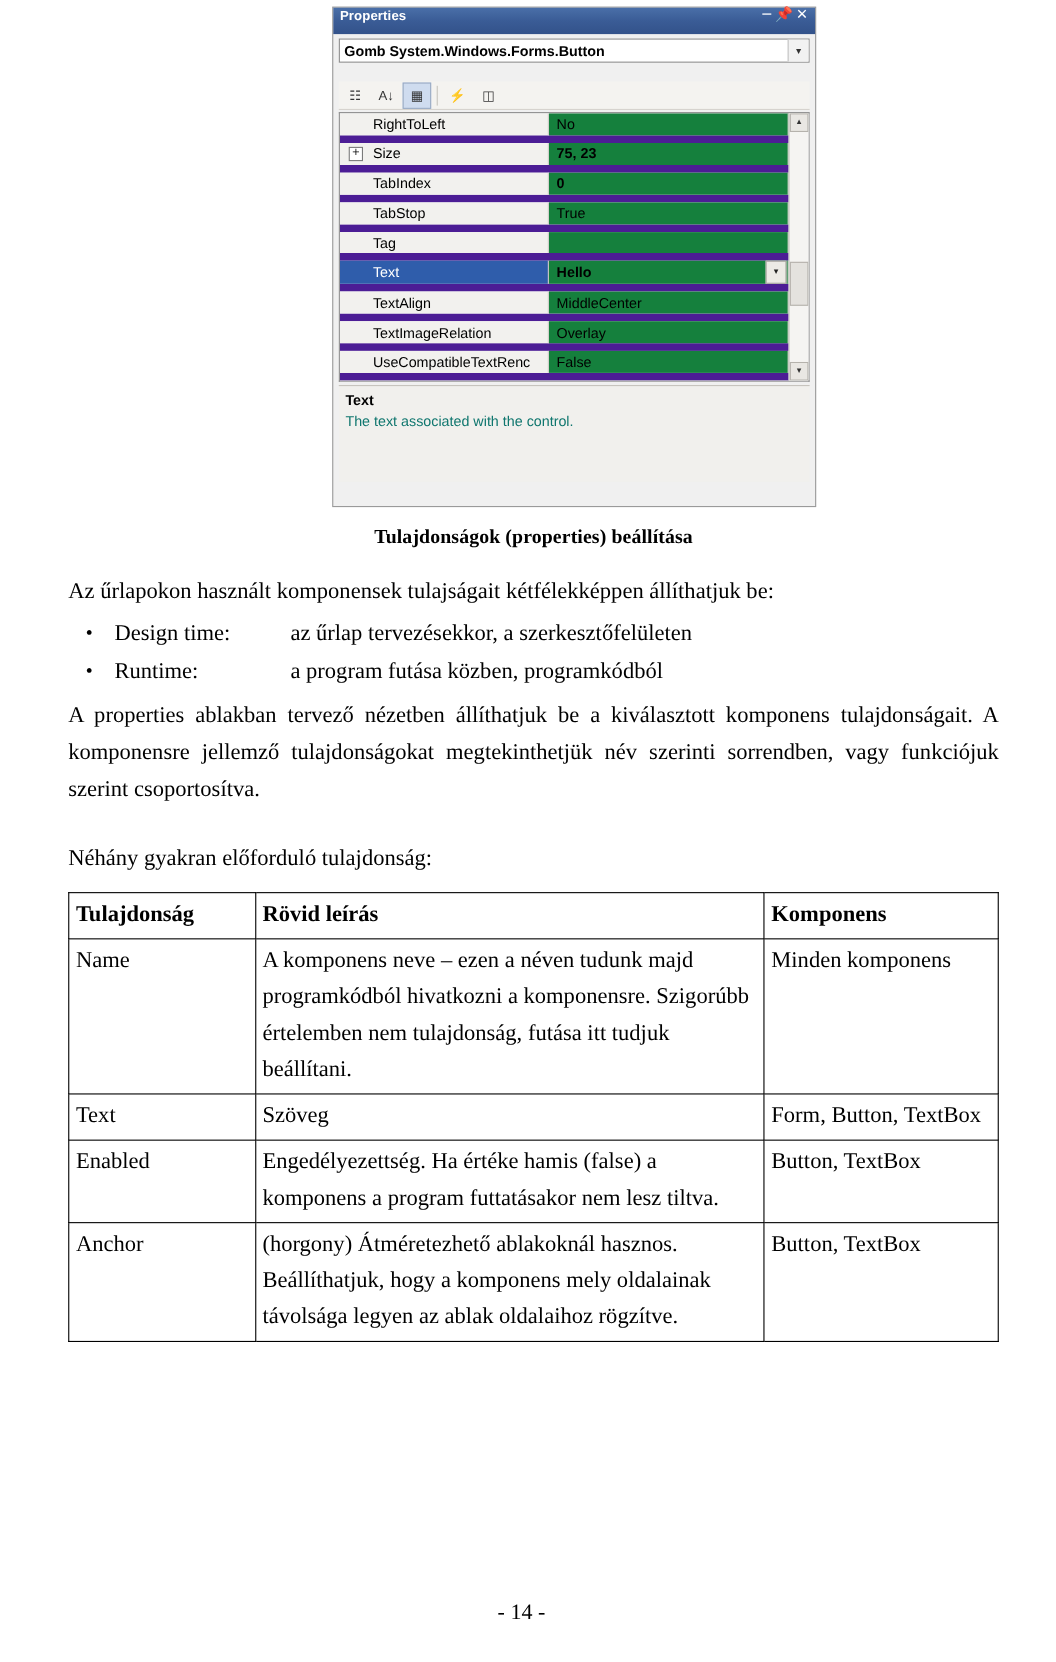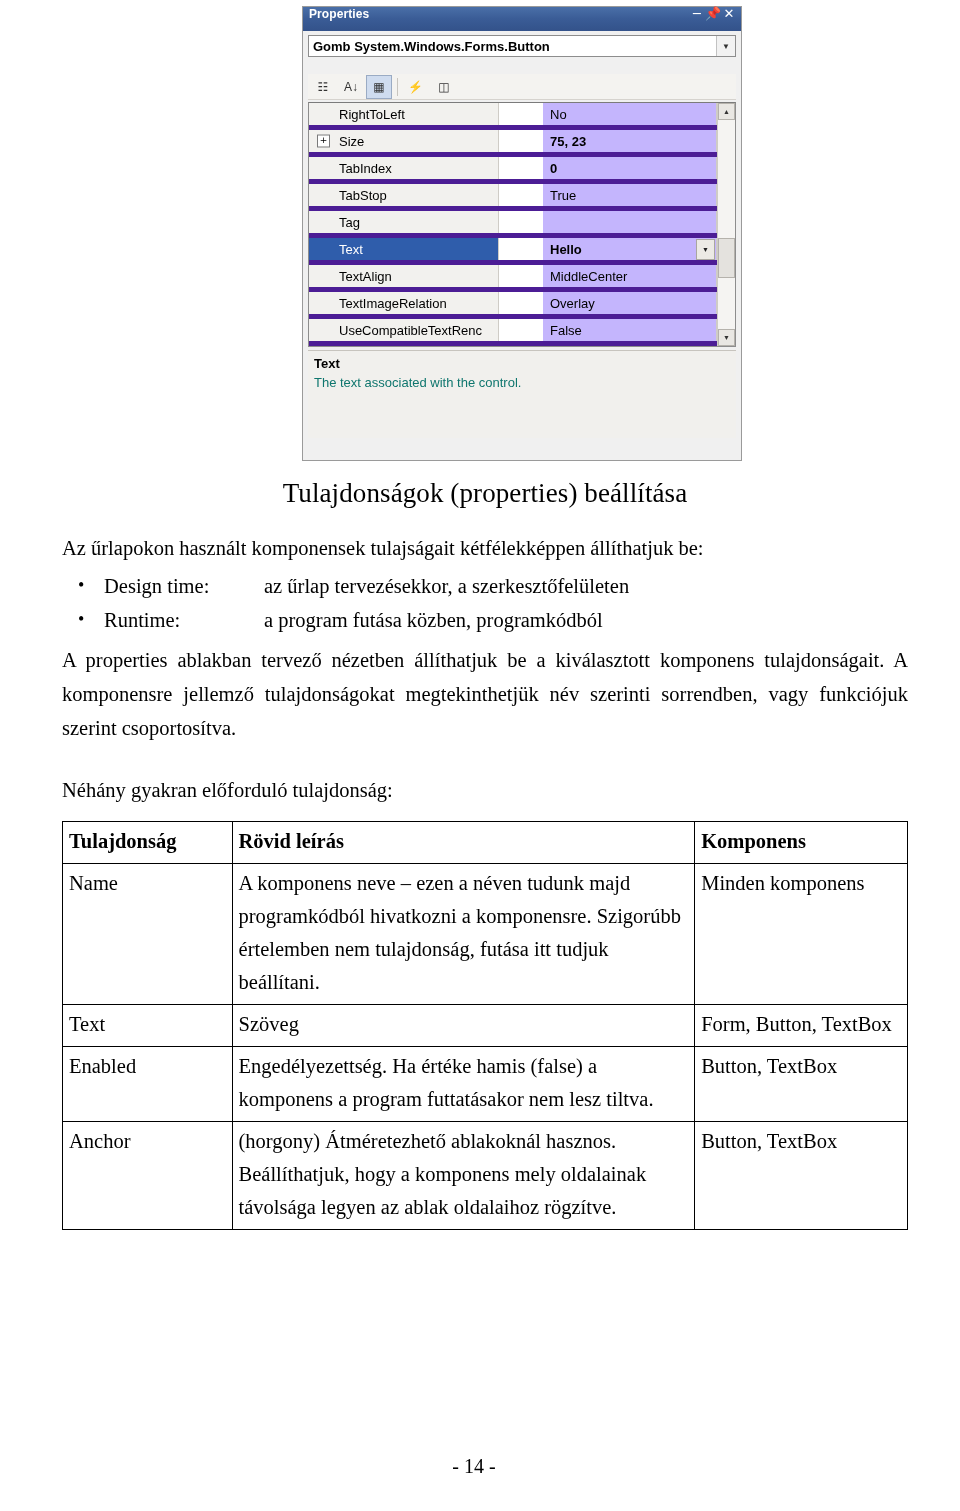--- a/index.html
+++ b/index.html
@@ -122,21 +122,21 @@
   }
   .grid-rows {
     flex: 1;
     display: flex;
     flex-direction: column;
   }
   .prow {
     height: 27px;
     display: flex;
     align-items: stretch;
-    border-bottom: 5px solid #4c1d95;
+    border-bottom: 7px solid #4c1d95;
     font-size: 13px;
   }
   .pname {
     width: 190px;
     background: #f2f1ee;
     border-right: 1px solid #cfccc6;
     display: flex;
     align-items: center;
     padding-left: 30px;
     box-sizing: border-box;
@@ -144,24 +144,23 @@
     position: relative;
     white-space: nowrap;
     overflow: hidden;
   }
   .pval {
     flex: 1;
     display: flex;
     align-items: center;
     padding-left: 7px;
     box-sizing: border-box;
-    background: #c4b5fd;
+    background: #15803d;
     border-right: 1px solid #cfccc6;
     color: #000;
-    margin-left: 44px;
   }
   .pval.bold { font-weight: bold; }
   .prow.selected .pname {
     background: #2f5dab;
     color: #ffffff;
   }
   .expander {
     position: absolute;
     left: 8px;
     top: 50%;
@@ -241,22 +240,22 @@
   
   .doc {
     position: absolute;
     left: 0;
     top: 478px;
     width: 960px;
   }
   .doc-inner { margin: 0 52px 0 62px; }
 
   h1.heading {
-    font-size: 27px;
-    font-weight: normal;
+    font-size: 18px;
+    font-weight: bold;
     text-align: center;
     margin: 0 0 22px 0;
     letter-spacing: 0.1px;
   }
   p.para {
     font-size: 20.5px;
     line-height: 34px;
     margin: 0 0 4px 0;
     text-align: justify;
   }

